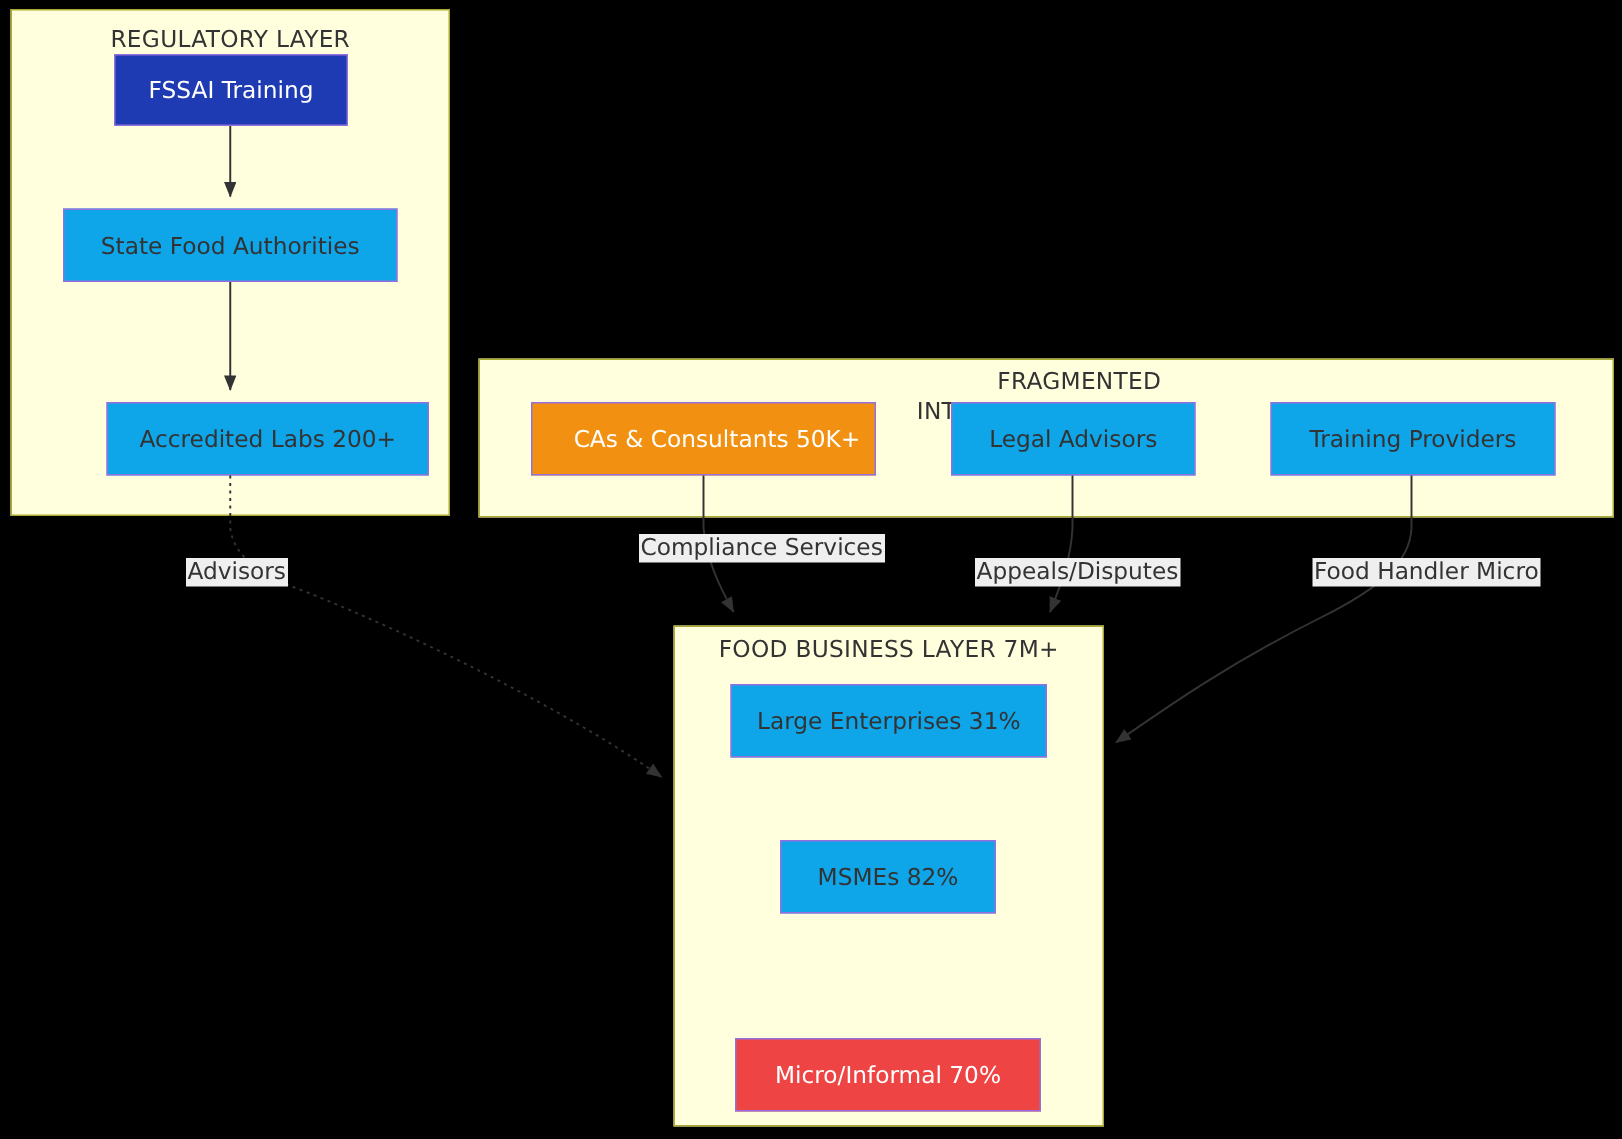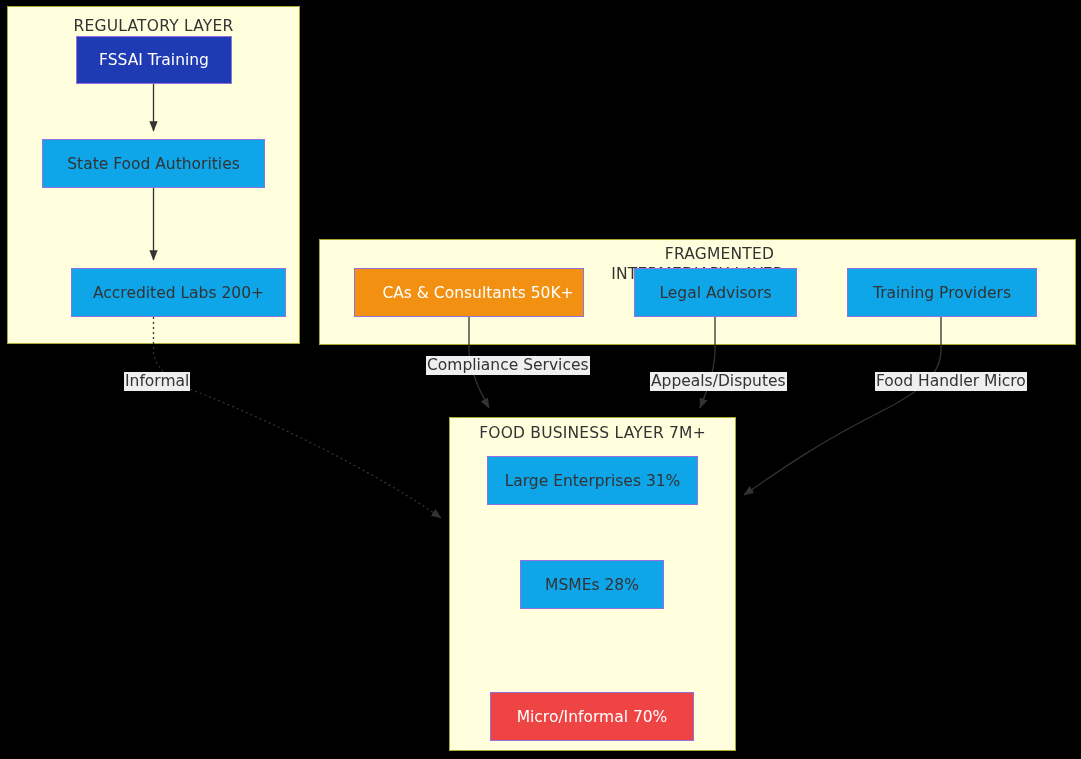--- a/index.html
+++ b/index.html
@@ -63,21 +63,21 @@
 
   <div class="cluster" style="left:449px;top:417px;width:287px;height:334px;">
     <div class="cluster-title" style="top:6px;">FOOD BUSINESS LAYER 7M+</div>
   </div>
 
   <div class="node lav" style="left:487px;top:456px;width:211px;height:49px;">
     <span>Large Enterprises 31%</span>
   </div>
 
   <div class="node lav" style="left:520px;top:560px;width:144px;height:49px;">
-    <span>MSMEs 28%</span>
+    <span>MSMEs 82%</span>
   </div>
 
   <div class="node red" style="left:490px;top:664px;width:204px;height:49px;margin-top:28px;">
     <span>Micro/Informal 70%</span>
   </div>
 
   <svg id="wires" viewBox="0 0 1081 759">
     <defs>
       <marker id="ah" markerWidth="9" markerHeight="9" refX="7.5" refY="3.2" orient="auto" markerUnits="strokeWidth">
         <path d="M0,0 L8,3.2 L0,6.4 z" fill="#333"></path>
@@ -102,21 +102,21 @@
 
     <g>
       <path d="M715,317 L715,352 C714,372 708,388 700,408" stroke="#333" stroke-width="1.3" fill="none" marker-end="url(#ah)"></path>
     </g>
 
     <g>
       <path d="M941,317 L941,352 C940,375 920,392 880,412 C820,442 780,470 744,495" stroke="#333" stroke-width="1.3" fill="none" marker-end="url(#ah)"></path>
     </g>
   </svg>
 
-  <div class="edge-label" style="left:124px;top:372px;">Informal</div>
+  <div class="edge-label" style="left:124px;top:372px;">Advisors</div>
 
   <div class="edge-label" style="left:394px;top:356px;margin-left:32px;">Compliance Services</div>
 
   <div class="edge-label" style="left:650px;top:372px;">Appeals/Disputes</div>
 
   <div class="edge-label" style="left:875px;top:372px;">Food Handler Micro</div>
 
 </div>
 
 </body></html>

